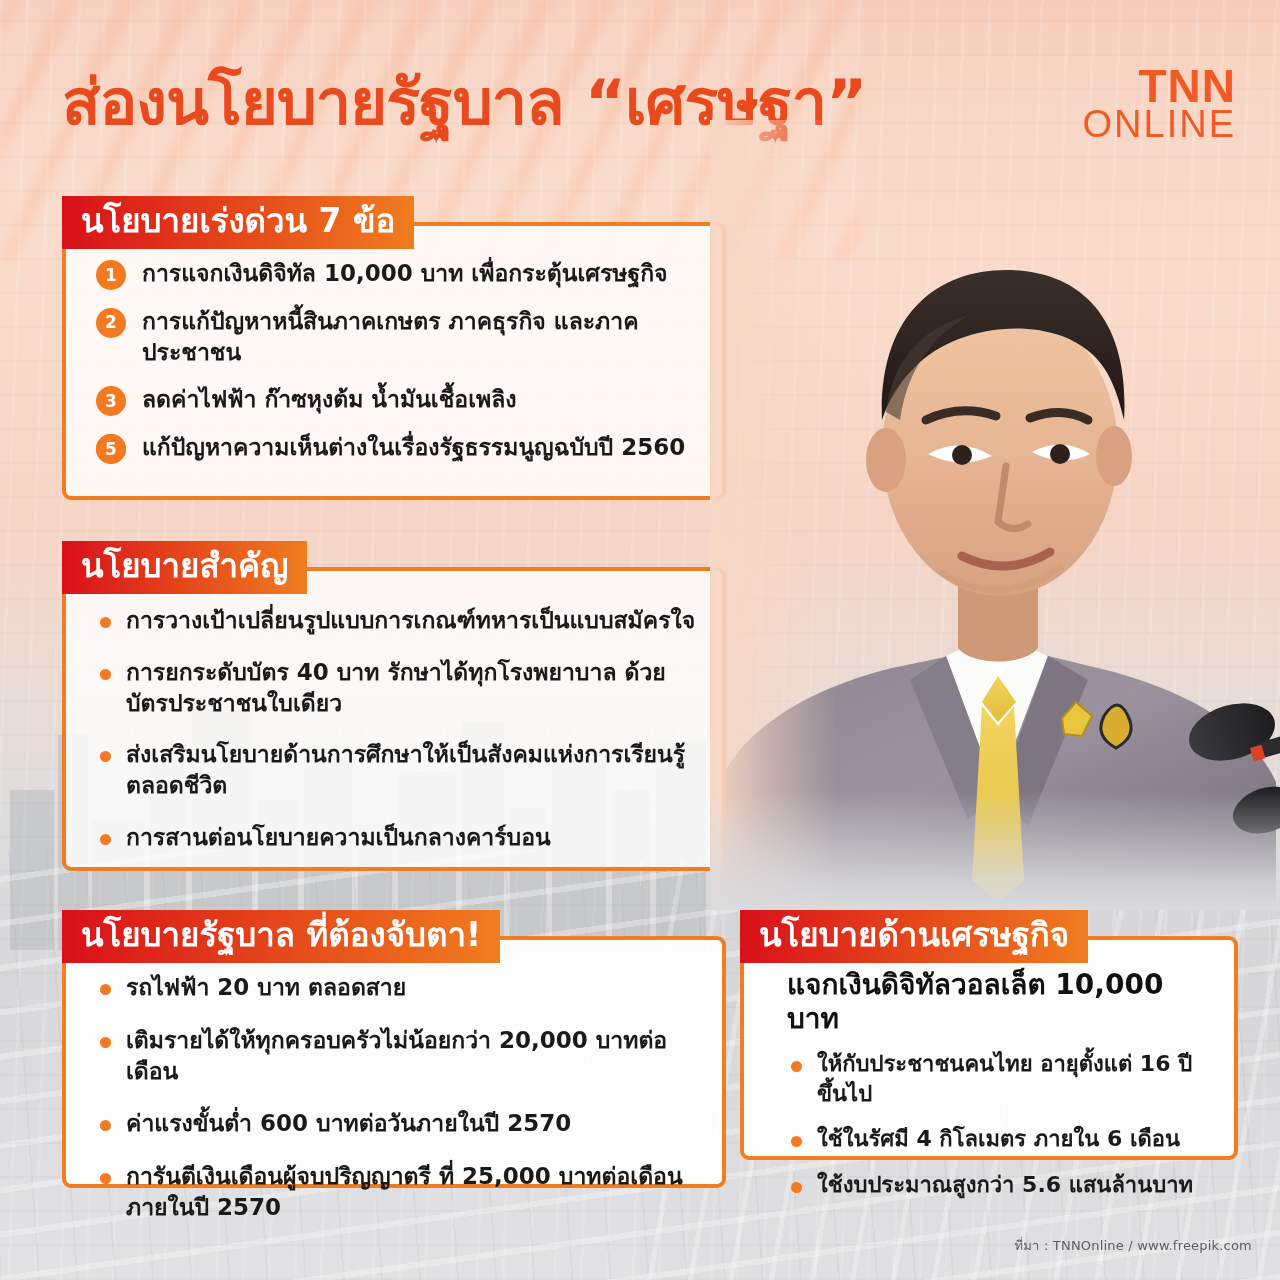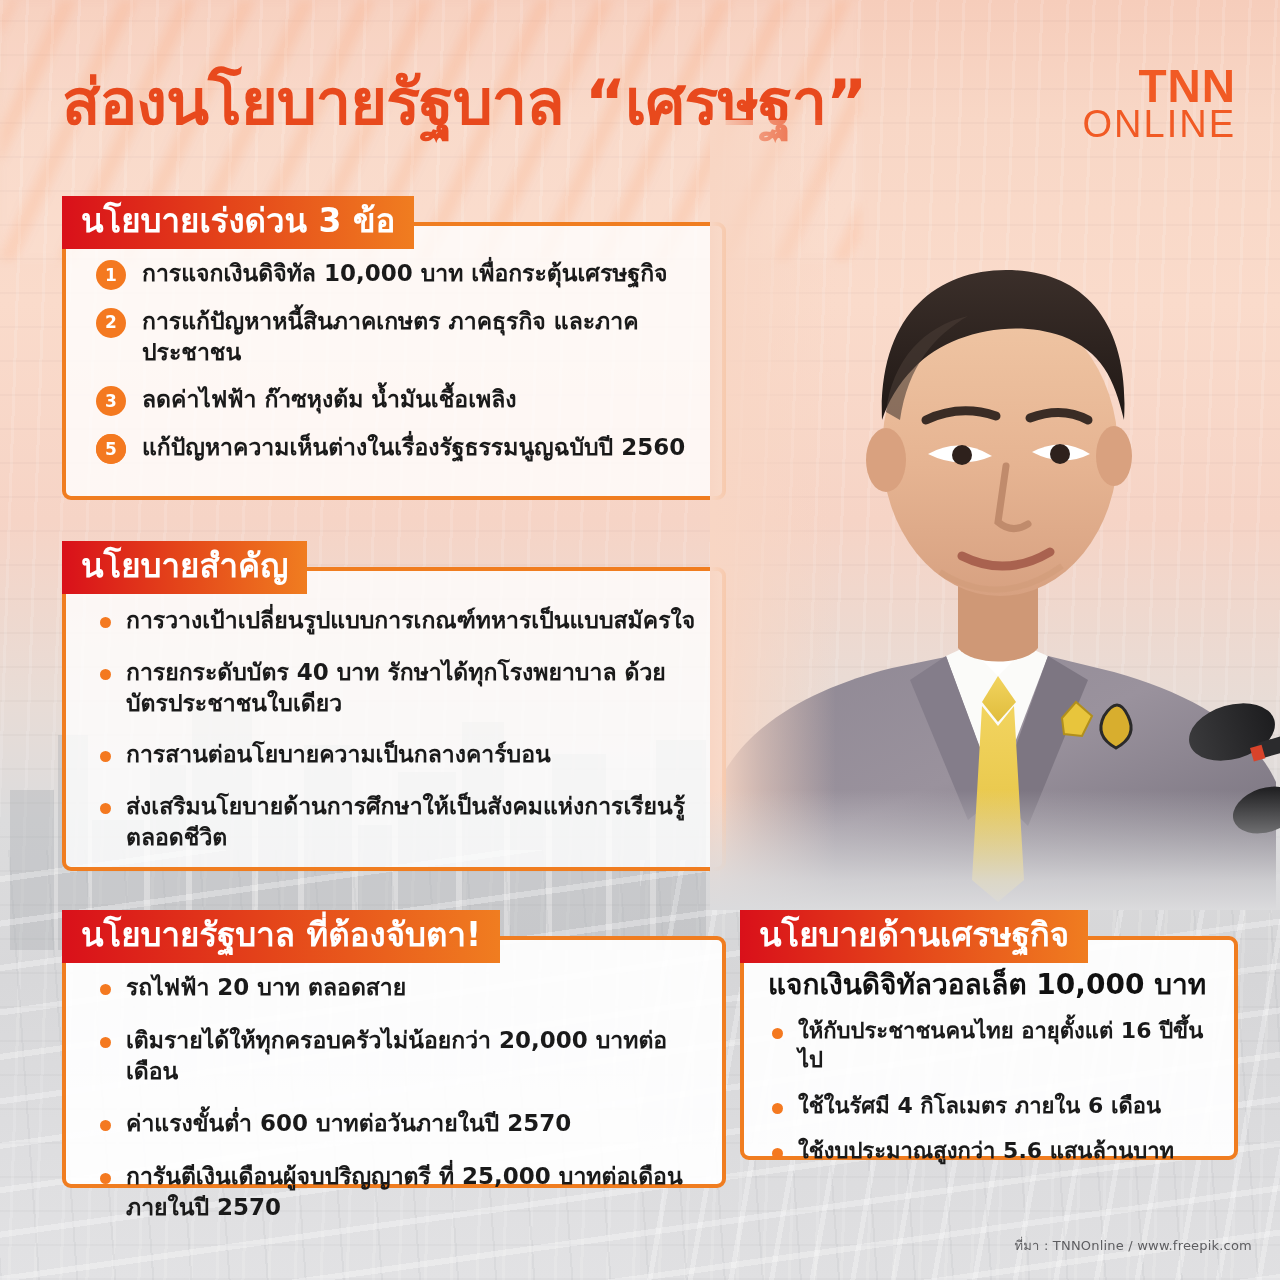--- a/index.html
+++ b/index.html
@@ -149,21 +149,21 @@
   #card-urgent ul.items li { margin-bottom:17px; }
 
   #card-key      { left:62px;  top:541px;  width:664px; height:330px; }
   #card-key .body { padding-top:64px; }
   #card-key ul.items li { margin-bottom:21px; }
 
   #card-watch    { left:62px;  top:910px;  width:664px; height:278px; }
   #card-watch .body { padding-top:62px; }
   #card-watch ul.items li { margin-bottom:22px; }
 
-  #card-econ     { left:740px; top:910px;  width:498px; height:250px; }
+  #card-econ     { left:740px; top:910px;  width:498px; height:250px;padding-left:19px; }
   #card-econ .body { padding-top:58px; padding-left:28px; }
   #card-econ .lead {
     font-size:28px; font-weight:bold; color:#111; margin-bottom:14px; line-height:1.2;
   }
   #card-econ ul.items li { margin-bottom:16px; font-size:22px; }
 
   .source {
     position:absolute; right:28px; bottom:24px;
     font-size:13px; color:#5d5d60; letter-spacing:.2px;
     font-family:"DejaVu Sans","Liberation Sans",sans-serif;
@@ -278,21 +278,21 @@
     <span class="q">“เศรษฐา”</span>
   </div>
 
   <div class="logo">
     <div class="l1">TNN</div>
     <div class="l2">ONLINE</div>
   </div>
 
   <div class="card" id="card-urgent">
     <div class="frame"></div>
-    <div class="badge">นโยบายเร่งด่วน 3 ข้อ</div>
+    <div class="badge">นโยบายเร่งด่วน 7 ข้อ</div>
     <div class="body">
       <ul class="items num">
         <li>
           <span class="n">1</span>
           <span>การแจกเงินดิจิทัล 10,000 บาท เพื่อกระตุ้นเศรษฐกิจ</span>
         </li>
         <li>
           <span class="n">2</span>
           <span>การแก้ปัญหาหนี้สินภาคเกษตร ภาคธุรกิจ และภาคประชาชน</span>
         </li>
@@ -311,22 +311,22 @@
     </div>
   </div>
 
   <div class="card" id="card-key">
     <div class="frame"></div>
     <div class="badge">นโยบายสำคัญ</div>
     <div class="body">
       <ul class="items dot">
         <li>การวางเป้าเปลี่ยนรูปแบบการเกณฑ์ทหารเป็นแบบสมัครใจ</li>
         <li>การยกระดับบัตร 40 บาท รักษาได้ทุกโรงพยาบาล ด้วยบัตรประชาชนใบเดียว</li>
+        <li>ส่งเสริมนโยบายด้านการศึกษาให้เป็นสังคมแห่งการเรียนรู้ ตลอดชีวิต</li>
         <li>การสานต่อนโยบายความเป็นกลางคาร์บอน</li>
-        <li>ส่งเสริมนโยบายด้านการศึกษาให้เป็นสังคมแห่งการเรียนรู้ ตลอดชีวิต</li>
       </ul>
     </div>
   </div>
 
   <div class="card" id="card-watch">
     <div class="frame solid"></div>
     <div class="badge">นโยบายรัฐบาล ที่ต้องจับตา!</div>
     <div class="body">
       <ul class="items dot">
         <li>รถไฟฟ้า 20 บาท ตลอดสาย</li>

